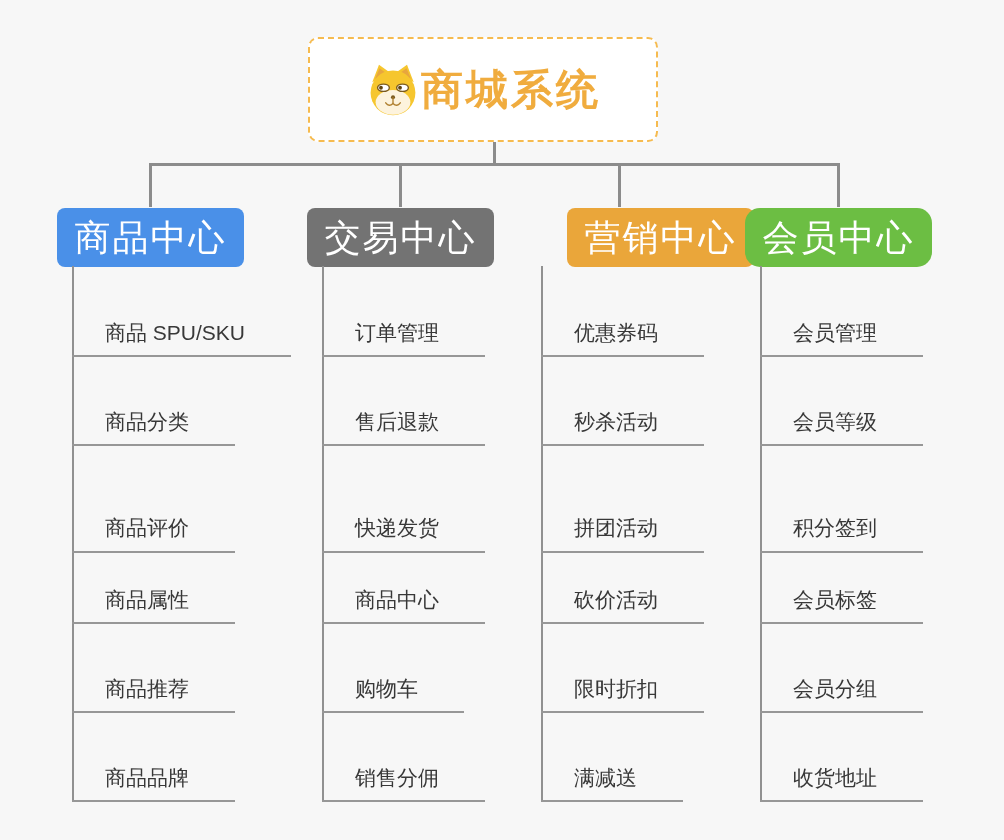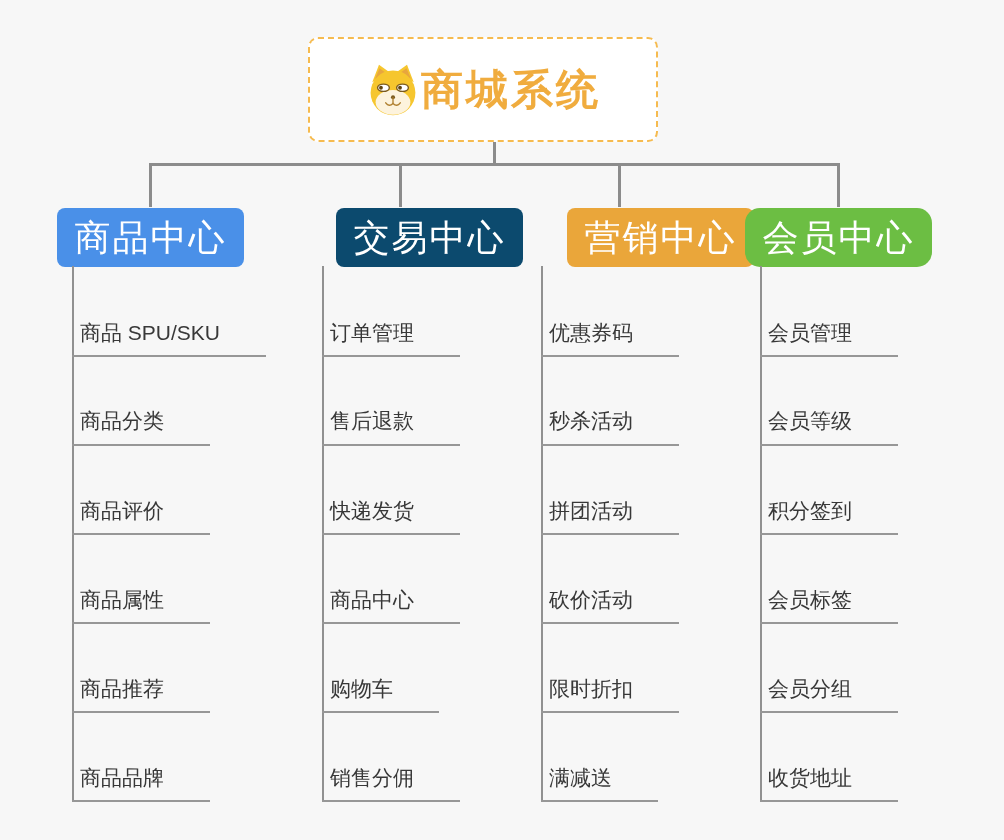--- a/index.html
+++ b/index.html
@@ -74,31 +74,31 @@
   }
   .branch-0 .trunk, .branch-0 .children { left: 72px;  }
   .branch-1 .trunk, .branch-1 .children { left: 322px; }
   .branch-2 .trunk, .branch-2 .children { left: 541px; }
   .branch-3 .trunk, .branch-3 .children { left: 760px; }
 
   .children { position: absolute; top: 0; width: 0; }
   .child {
     position: absolute;
     left: 0;
-    padding: 0 46px 12px 8px;
+    padding: 0 46px 12px 33px;
     border-bottom: 2px solid #979797;
     font-size: 21px;
     color: #383838;
     white-space: nowrap;
     line-height: 21px;
     cursor: pointer;
   }
   .child:nth-child(1) { top: 322px; }
-  .child:nth-child(2) { top: 411px; font-family: Liberation Serif, serif; }
-  .child:nth-child(3) { top: 500px; }
+  .child:nth-child(2) { top: 411px; }
+  .child:nth-child(3) { top: 518px; font-family: Liberation Serif, serif; }
   .child:nth-child(4) { top: 589px; }
   .child:nth-child(5) { top: 678px; }
   .child:nth-child(6) { top: 767px; }
 </style>
 </head>
 <body>
 
 <div class="canvas">
 
   <div class="line root-stub"></div>
@@ -134,21 +134,21 @@
       <div class="child">商品 SPU/SKU</div>
       <div class="child">商品分类</div>
       <div class="child">商品评价</div>
       <div class="child">商品属性</div>
       <div class="child">商品推荐</div>
       <div class="child">商品品牌</div>
     </div>
   </div>
 
   <div class="branch branch-1">
-    <div class="branch-box" style="background-color: #0c4a6e; margin-left: 29px;">交易中心</div>
+    <div class="branch-box" style="background-color: #737373;">交易中心</div>
     <div class="trunk"></div>
     <div class="children">
       <div class="child">订单管理</div>
       <div class="child">售后退款</div>
       <div class="child">快递发货</div>
       <div class="child">商品中心</div>
       <div class="child">购物车</div>
       <div class="child">销售分佣</div>
     </div>
   </div>

